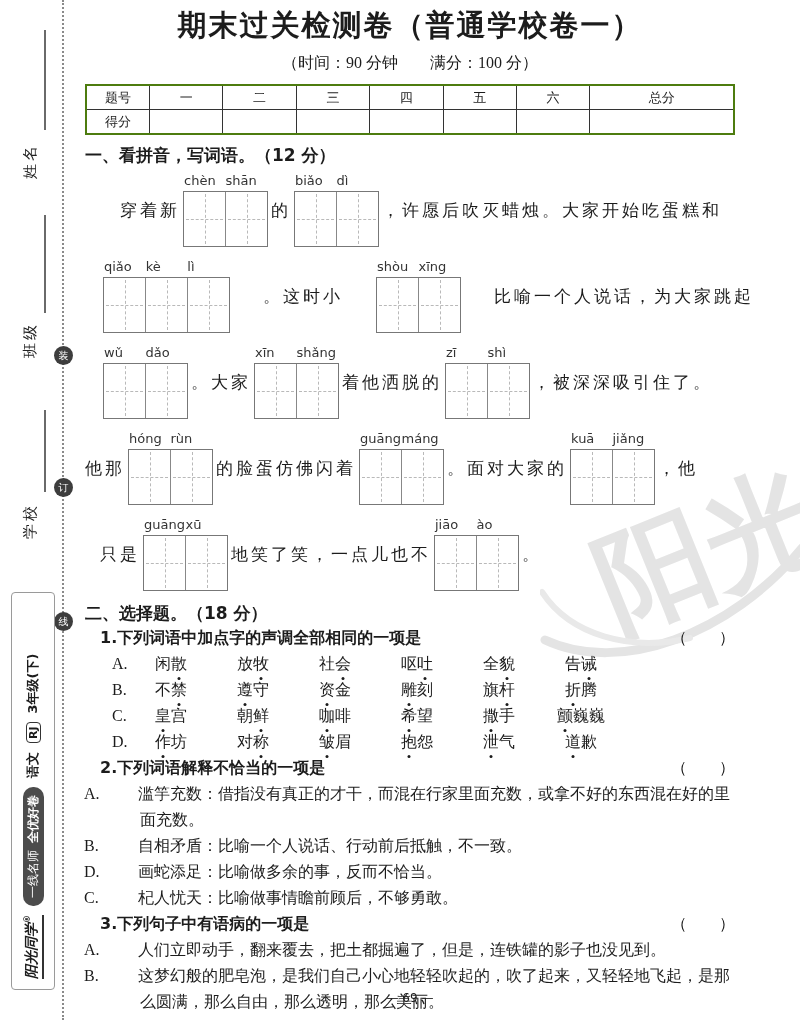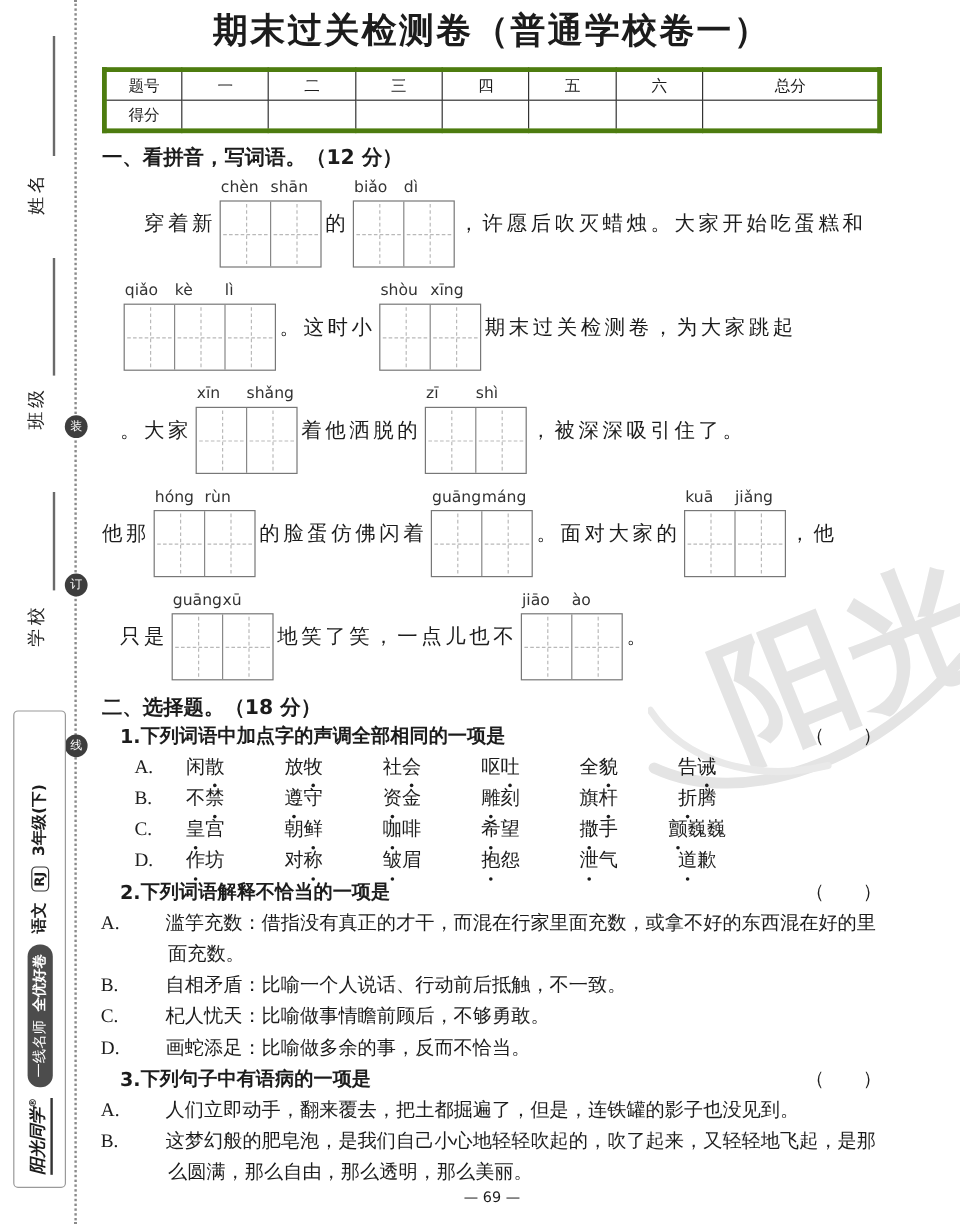--- a/index.html
+++ b/index.html
@@ -35,21 +35,21 @@
         font-size:115px;color:#e4e4e4;white-space:nowrap;}
   .swoosh{position:absolute;left:540px;top:540px;z-index:0;}
   
   .main{position:absolute;left:85px;top:6px;width:650px;z-index:1;}
   .title{font-family:"DejaVu Sans","Liberation Sans",sans-serif;font-weight:900;font-size:29px;
         text-align:center;letter-spacing:2px;}
   .subtitle{text-align:center;font-size:16px;margin-top:7px;}
   
   .score-table{width:100%;border-collapse:collapse;margin-top:10px;}
   .score-table td{border:1px solid #333;height:23px;font-size:13px;text-align:center;padding:0;}
-  .score-table{border:4px solid #4d7c0f;}
+  .score-table{border:2px solid #4d7c0f;}
   .score-table td.qn{width:62px;}
   
   .sec-heading{font-family:"DejaVu Sans","Liberation Sans",sans-serif;font-weight:bold;
         font-size:17px;margin-top:9px;}
   
   .py-wrap{margin-top:4px;}
   .py-line{display:flex;align-items:center;margin-bottom:8px;font-size:17px;}
   .py-text{letter-spacing:3px;white-space:nowrap;}
   .py-box{position:relative;display:flex;margin:20px 3px 2px 3px;border:1px solid #777;flex:0 0 auto;}
   .py-pin{position:absolute;top:-19px;left:0;right:0;display:flex;
@@ -107,20 +107,21 @@
         <span class="strong">全优好卷</span>
       </span>
       <span class="banner-subject">语文</span>
       <span class="banner-edition">RJ</span>
       <span class="banner-grade">3年级(下)</span>
     </div>
   </div>
 
   <div class="main">
     <div class="title">期末过关检测卷（普通学校卷一）</div>
+    <div class="subtitle">（时间：90 分钟　　满分：100 分）</div>
 
     <table class="score-table">
       <tbody>
           <tr>
             <td class="qn">题号</td>
             <td>一</td>
             <td>二</td>
             <td>三</td>
             <td>四</td>
             <td>五</td>
@@ -156,43 +157,51 @@
           <div class="py-box">
             <div class="py-pin">
               <span>biǎo</span>
               <span>dì</span>
             </div>
             <div class="py-cell"></div>
             <div class="py-cell"></div>
           </div>
           <span class="py-text">，许愿后吹灭蜡烛。大家开始吃蛋糕和</span>
         </div>
-        <div class="py-line" style="margin-left: 15px;">
+        <div class="py-line" style="margin-left: 15px; gap: 30px;">
           <div class="py-box">
             <div class="py-pin">
               <span>qiǎo</span>
               <span>kè</span>
               <span>lì</span>
             </div>
             <div class="py-cell"></div>
             <div class="py-cell"></div>
             <div class="py-cell"></div>
           </div>
           <span class="py-text">。这时小</span>
           <div class="py-box">
             <div class="py-pin">
               <span>shòu</span>
               <span>xīng</span>
             </div>
             <div class="py-cell"></div>
             <div class="py-cell"></div>
           </div>
-          <span class="py-text">期末过关检测卷，为大家跳起</span>
+          <span class="py-text">比喻一个人说话，为大家跳起</span>
         </div>
         <div class="py-line" style="margin-left: 15px;">
+          <div class="py-box">
+            <div class="py-pin">
+              <span>wǔ</span>
+              <span>dǎo</span>
+            </div>
+            <div class="py-cell"></div>
+            <div class="py-cell"></div>
+          </div>
           <span class="py-text">。大家</span>
           <div class="py-box">
             <div class="py-pin">
               <span>xīn</span>
               <span>shǎng</span>
             </div>
             <div class="py-cell"></div>
             <div class="py-cell"></div>
           </div>
           <span class="py-text">着他洒脱的</span>
@@ -273,22 +282,22 @@
           <div class="opt-row"><span class="opt-label">D.</span><span class="q1-word"><span class="ch dotted">作</span><span class="ch">坊</span></span><span class="q1-word"><span class="ch">对</span><span class="ch dotted">称</span></span><span class="q1-word"><span class="ch dotted">皱</span><span class="ch">眉</span></span><span class="q1-word"><span class="ch dotted">抱</span><span class="ch">怨</span></span><span class="q1-word"><span class="ch dotted">泄</span><span class="ch">气</span></span><span class="q1-word"><span class="ch dotted">道</span><span class="ch">歉</span></span></div>
         </div>
         <div class="q-block">
           <div class="stem">
             <span class="stem-num">2. </span>
             <span class="stem-text">下列词语解释不恰当的一项是</span>
             <span class="bracket">（　　）</span>
           </div>
           <div class="opt-para"><span class="opt-label">A. </span><span>滥竽充数：借指没有真正的才干，而混在行家里面充数，或拿不好的东西混在好的里面充数。</span></div>
           <div class="opt-para"><span class="opt-label">B. </span><span>自相矛盾：比喻一个人说话、行动前后抵触，不一致。</span></div>
+          <div class="opt-para"><span class="opt-label">D. </span><span>画蛇添足：比喻做多余的事，反而不恰当。</span></div>
           <div class="opt-para"><span class="opt-label">C. </span><span>杞人忧天：比喻做事情瞻前顾后，不够勇敢。</span></div>
-          <div class="opt-para"><span class="opt-label">D. </span><span>画蛇添足：比喻做多余的事，反而不恰当。</span></div>
         </div>
         <div class="q-block">
           <div class="stem">
             <span class="stem-num">3. </span>
             <span class="stem-text">下列句子中有语病的一项是</span>
             <span class="bracket">（　　）</span>
           </div>
           <div class="opt-para"><span class="opt-label">A. </span><span>人们立即动手，翻来覆去，把土都掘遍了，但是，连铁罐的影子也没见到。</span></div>
           <div class="opt-para"><span class="opt-label">B. </span><span>这梦幻般的肥皂泡，是我们自己小心地轻轻吹起的，吹了起来，又轻轻地飞起，是那么圆满，那么自由，那么透明，那么美丽。</span></div>
         </div>

